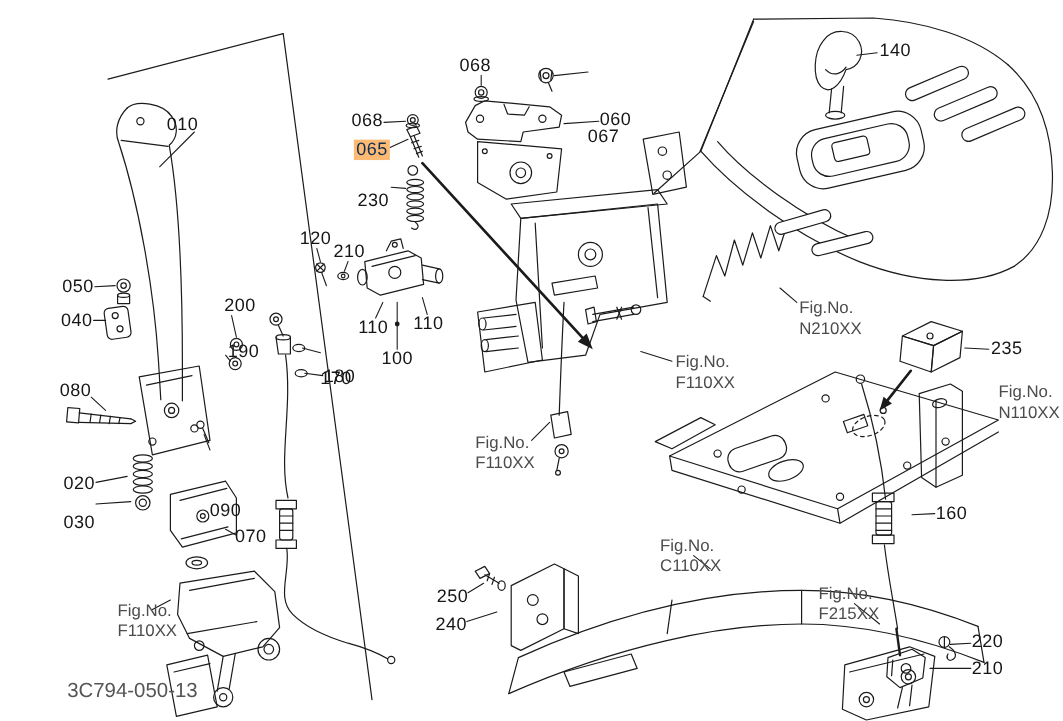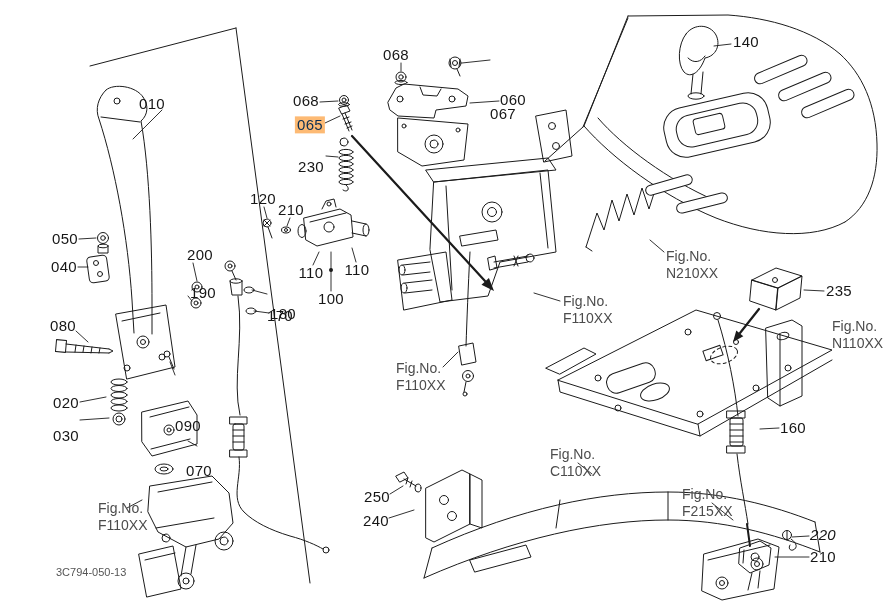--- a/index.html
+++ b/index.html
@@ -13,21 +13,21 @@
     position:absolute; transform:translate(-50%,-50%);
     font-size:15px; color:#161616; letter-spacing:.4px; white-space:nowrap;
     padding:0 2px; line-height:1.15; cursor:pointer; user-select:none;
   }
   .part-label.highlighted { color:#0b2e52; }
   .fig-label {
     position:absolute; font-size:14px; color:#4c4c4c; line-height:1.22;
     white-space:nowrap; cursor:pointer;
   }
   .drawing-code {
-    position:absolute; left:56px; top:566px; font-size:11px; color:#555;
+    position:absolute; left:56px; top:566px; font-size:17px; color:#555;
   }
 </style>
 </head>
 <body>
 
 <div class="stage">
 
 <svg width="886" height="601" viewBox="0 0 886 601">
   <g stroke="#1b1b1b" stroke-width="1" fill="none" stroke-linecap="round" stroke-linejoin="round">
 
@@ -402,26 +402,26 @@
       <div class="part-label" style="left: 176px; top: 293px; margin-left: 27px;">190</div>
       <div class="part-label" style="left: 280px; top: 296px; margin-top: 20px;">170</div>
       <div class="part-label" style="left: 311px; top: 273px;">110</div>
       <div class="part-label" style="left: 357px; top: 270px;">110</div>
       <div class="part-label" style="left: 331px; top: 299px;">100</div>
       <div class="part-label" style="left: 283px; top: 314px;">180</div>
       <div class="part-label" style="left: 63px; top: 326px;">080</div>
       <div class="part-label" style="left: 188px; top: 383px; margin-top: 43px;">090</div>
       <div class="part-label" style="left: 66px; top: 403px;">020</div>
       <div class="part-label" style="left: 66px; top: 422px; margin-top: 14px;">030</div>
-      <div class="part-label" style="left: 199px; top: 447px; margin-top: 24px;">070</div>
+      <div class="part-label" style="left: 209px; top: 447px;">070</div>
       <div class="part-label" style="left: 839px; top: 291px;">235</div>
       <div class="part-label" style="left: 793px; top: 428px;">160</div>
       <div class="part-label" style="left: 377px; top: 497px;">250</div>
       <div class="part-label" style="left: 376px; top: 521px;">240</div>
-      <div class="part-label" style="left: 823px; top: 535px; font-style: italic;">220</div>
+      <div class="part-label" style="left: 823px; top: 535px;">220</div>
       <div class="part-label" style="left: 823px; top: 557px;">210</div>
       <div class="fig-label" style="left: 563px; top: 293px;">
         <div>Fig.No.</div>
         <div>F110XX</div>
       </div>
       <div class="fig-label" style="left: 666px; top: 248px;">
         <div>Fig.No.</div>
         <div>N210XX</div>
       </div>
       <div class="fig-label" style="left: 832px; top: 318px;">

